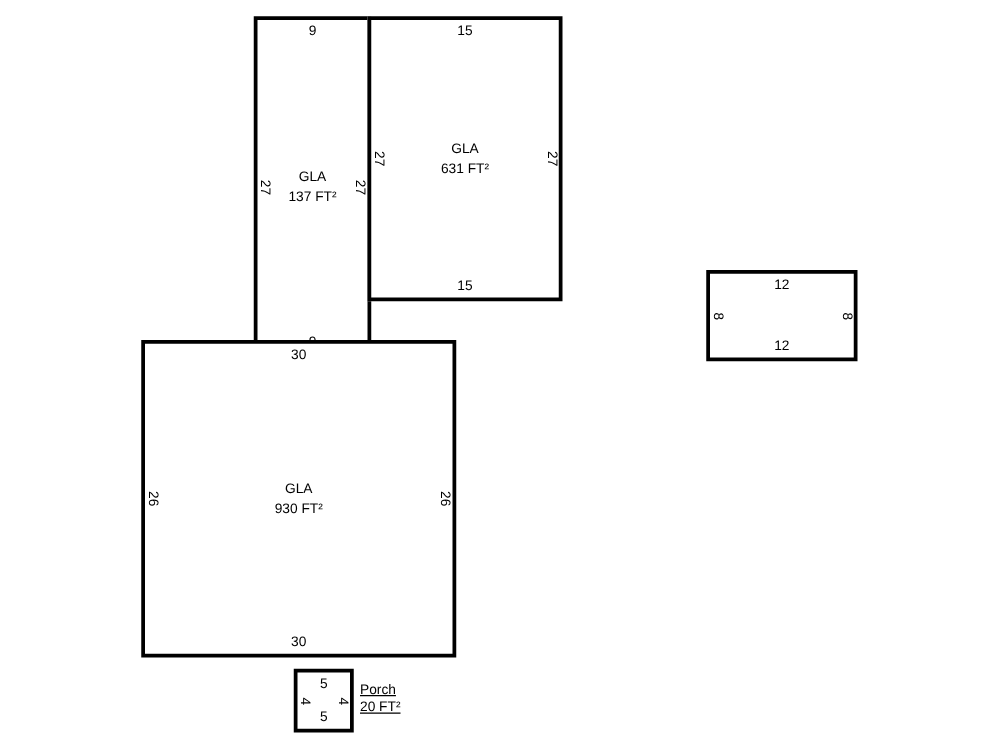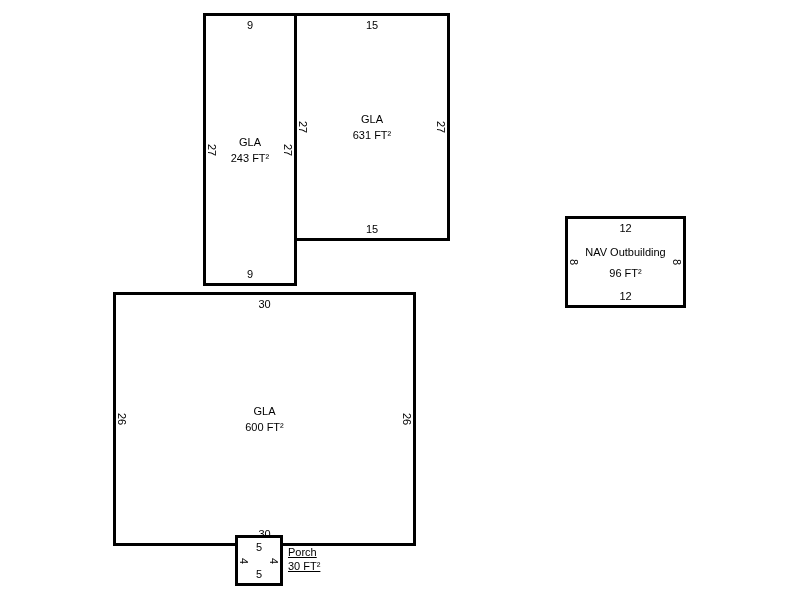--- a/index.html
+++ b/index.html
@@ -19,23 +19,23 @@
   }
   .unit {
     position: absolute;
     border: 3px solid #000000;
     box-sizing: border-box;
     background: #ffffff;
   }
   
   .u-gla243      { left: 203px; top: 13px;  width: 94px;  height: 273px; }
   .u-gla405      { left: 294px; top: 13px;  width: 156px; height: 228px; }
-  .u-gla780      { left: 113px; top: 292px; width: 303px; height: 254px; }
+  .u-gla780      { left: 113px; top: 272px; width: 252px; height: 254px; }
   .u-porch       { left: 235px; top: 535px; width: 48px;  height: 51px;  }
-  .u-outbuilding { left: 565px; top: 216px; width: 121px; height: 92px;  }
+  .u-outbuilding { left: 565px; top: 216px; width: 121px; height: 73px;  }
 
   
   .dim {
     position: absolute;
     line-height: 12px;
     white-space: nowrap;
   }
   .dim-top    { left: 0; right: 0; top: 3px;    text-align: center; }
   .dim-bottom { left: 0; right: 0; bottom: 3px; text-align: center; }
   .dim-left {
@@ -91,21 +91,21 @@
 
 <div class="canvas">
 
   <div class="unit u-gla243">
     <span class="dim dim-top">9</span>
     <span class="dim dim-bottom">9</span>
     <span class="dim dim-left">27</span>
     <span class="dim dim-right">27</span>
     <div class="center-label">
       <div>GLA</div>
-      <div>243 FT²</div>
+      <div>137 FT²</div>
     </div>
   </div>
 
   <div class="unit u-gla405">
     <span class="dim dim-top">15</span>
     <span class="dim dim-bottom">15</span>
     <span class="dim dim-left">27</span>
     <span class="dim dim-right">27</span>
     <div class="center-label">
       <div>GLA</div>
@@ -113,40 +113,36 @@
     </div>
   </div>
 
   <div class="unit u-gla780">
     <span class="dim dim-top">30</span>
     <span class="dim dim-bottom">30</span>
     <span class="dim dim-left">26</span>
     <span class="dim dim-right">26</span>
     <div class="center-label">
       <div>GLA</div>
-      <div>600 FT²</div>
+      <div>930 FT²</div>
     </div>
   </div>
 
   <div class="unit u-porch">
     <span class="dim dim-top">5</span>
     <span class="dim dim-bottom">5</span>
     <span class="dim dim-left-sm">4</span>
     <span class="dim dim-right-sm">4</span>
   </div>
 
   <div class="porch-note">
     <div>Porch</div>
-    <div>30 FT²</div>
+    <div>20 FT²</div>
   </div>
 
   <div class="unit u-outbuilding">
     <span class="dim dim-top">12</span>
     <span class="dim dim-bottom">12</span>
     <span class="dim dim-left-sm">8</span>
     <span class="dim dim-right-sm">8</span>
-    <div class="center-label center-label-tight">
-      <div>NAV Outbuilding</div>
-      <div>96 FT²</div>
-    </div>
   </div>
 
 </div>
 
 </body></html>

